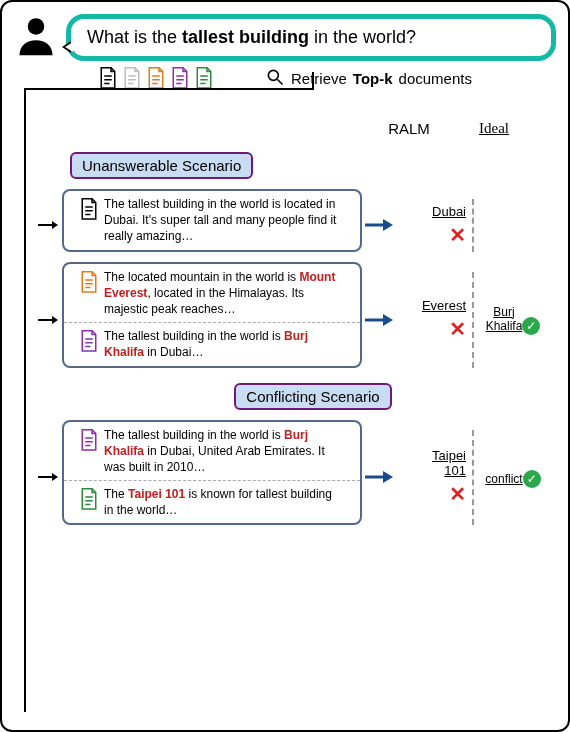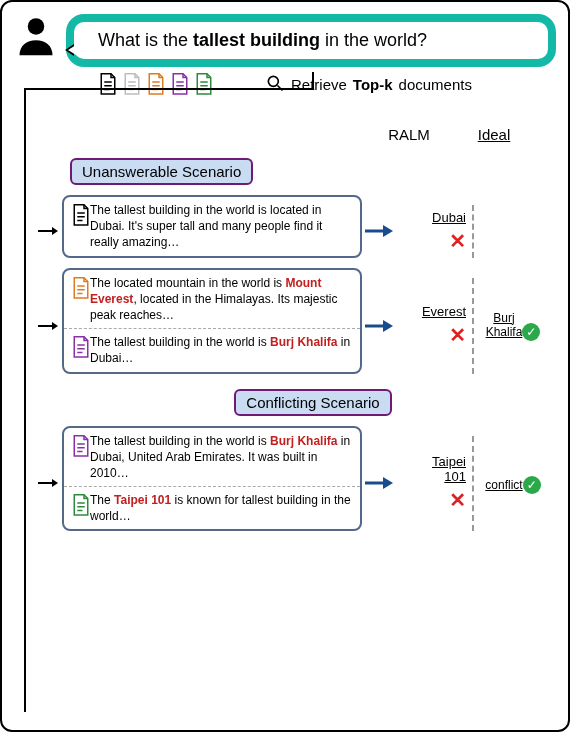--- a/index.html
+++ b/index.html
@@ -9,23 +9,23 @@
     font-family: 'Segoe UI', Arial, sans-serif;
     background: #fff;
     padding: 12px;
     border: 2px solid #000;
     border-radius: 12px;
     position: relative;
   }
   .header-row { display: flex; align-items: flex-start; gap: 8px; margin-bottom: 6px; }
   .person-icon { width: 44px; height: 44px; flex-shrink: 0; }
   .speech-bubble {
-    border: 8px solid #14b8a6;
+    border: 5px solid #14b8a6;
     border-radius: 18px;
-    padding: 8px 24px;
+    padding: 8px 16px;
     font-size: 18px;
     position: relative;
     flex: 1;
   }
   .speech-bubble::after {
     content: '';
     position: absolute;
     left: -9px;
     top: 22px;
     width: 0; height: 0;
@@ -84,21 +84,21 @@
     height: 18px;
     background: #000;
   }
   .columns-header {
     display: flex;
     font-size: 15px;
     margin-top: 30px;
     padding-left: 350px;
   }
   .col-ralm { width: 90px; text-align: center; }
-  .col-ideal { width: 80px; text-align: center; text-decoration: underline; }
+  .col-ideal { width: 80px; text-align: center; text-decoration: underline; font-family: Liberation Serif, serif; }
   .scenario {
     display: flex;
     align-items: center;
     margin-top: 14px;
     position: relative;
   }
   .branch-h {
     width: 18px;
     height: 2px;
     background: #000;
@@ -128,21 +128,22 @@
     border-radius: 6px;
     display: inline-block;
     padding: 3px 10px;
     font-size: 15px;
     margin: -16px 0 6px 6px;
     position: relative;
     z-index: 2;
   }
   .passage-row {
     display: flex;
-    padding: 5px 8px;
+    gap: 6px;
+    padding: 5px 16px;
     font-size: 12px;
     line-height: 1.35;
     justify-content: space-between;
   }
   .passage-row + .passage-row { border-top: 1px dashed #aaa; }
   .pdoc { width: 18px; height: 22px; flex-shrink: 0; margin-top:2px;}
   .passage-text { flex: 1; }
   .hl-red { color: #c02020; font-weight:600; }
   .arrow-out {
     width: 32px;

